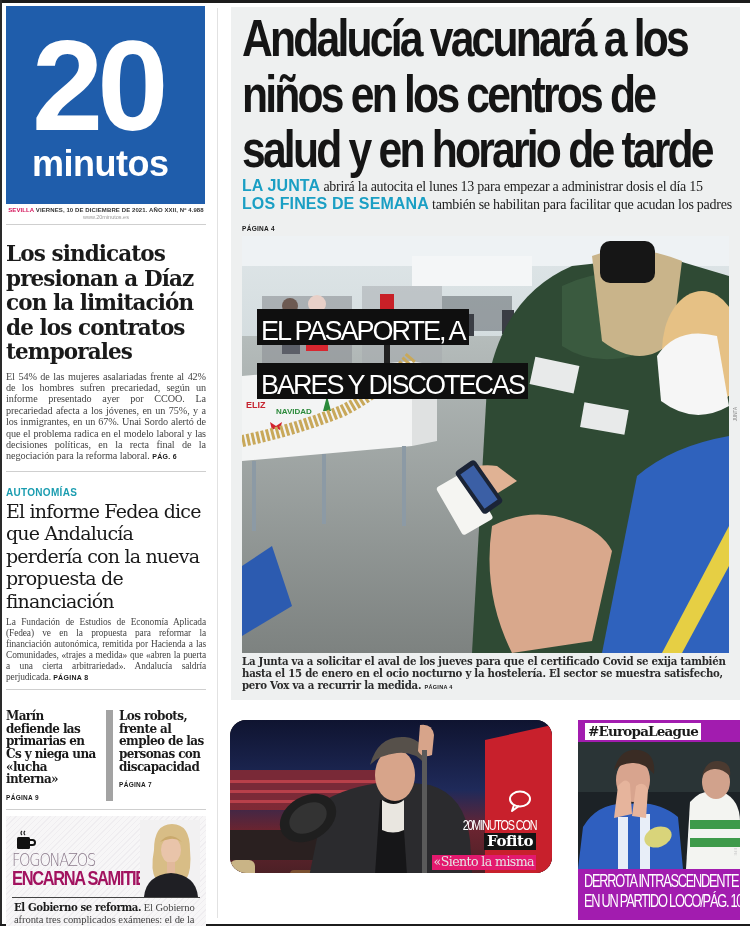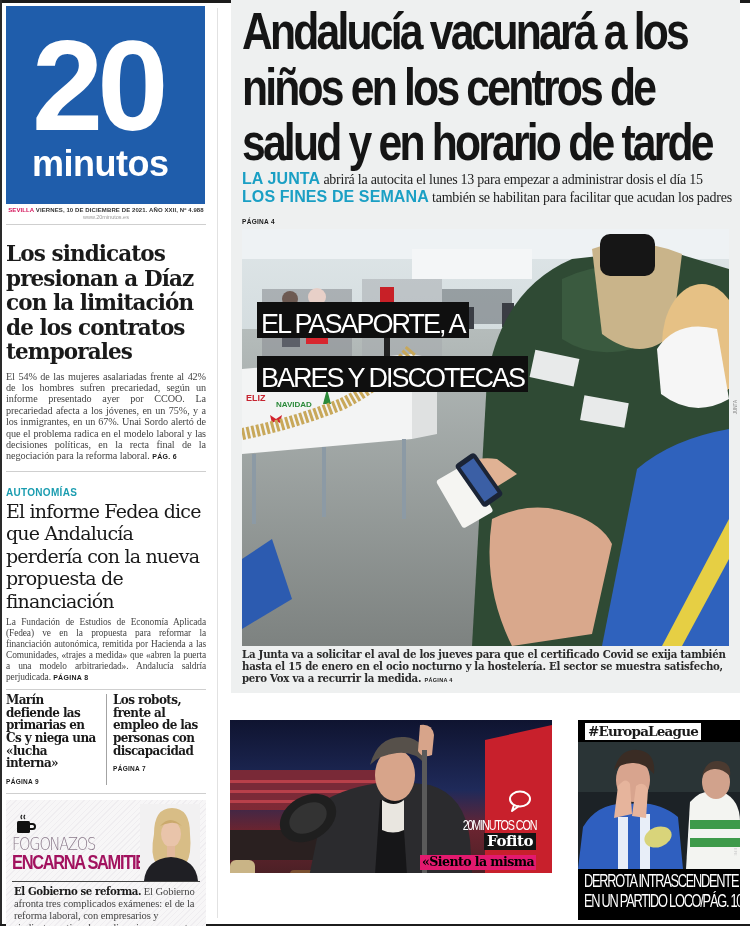--- a/index.html
+++ b/index.html
@@ -22,65 +22,65 @@
   .weburl { text-align: center; font-family: "Liberation Sans", sans-serif; font-size: 5.5px; color: #999; margin-top: 1px; }
   .rule { height: 1px; background: #cfcfcf; margin: 4px 0; }
 
   .lead-left h2 { font-family: "DejaVu Serif", serif; font-weight: 700; font-size: 21.5px; line-height: 24.5px; letter-spacing: -0.9px; color: #1a1a1a; margin-top: 17px; }
   .body-text { font-family: "Liberation Serif", serif; font-size: 10.2px; line-height: 11.4px; color: #444; margin-top: 6px; text-align: justify; letter-spacing: -0.1px; }
   .pag { font-family: "Liberation Sans", sans-serif; font-weight: 700; font-size: 7px; color: #1a1a1a; letter-spacing: 0.3px; }
 
   .section-tag { font-family: "Liberation Sans", sans-serif; font-weight: 700; font-size: 10px; color: #1b9db0; letter-spacing: 0.3px; margin-top: 15px; }
   .fedea h2 { font-family: "DejaVu Serif", serif; font-weight: 400; font-size: 19px; line-height: 22.5px; letter-spacing: -0.8px; color: #1a1a1a; margin-top: 2px; }
 
-  .brief-row { display: flex; margin-top: 4px; }
+  .brief-row { display: flex; margin-top: 20px; }
   .brief { width: 50%; padding-right: 6px; position: relative; }
-  .brief + .brief { padding-left: 6px; padding-right: 0; border-left: 1px solid #a3a3a3; }
+  .brief + .brief { padding-left: 6px; padding-right: 0; border-left: 7px solid #a3a3a3; }
   .brief h3 { font-family: "DejaVu Serif", serif; font-weight: 700; font-size: 12px; line-height: 12.6px; letter-spacing: -0.6px; color: #1a1a1a; }
   .brief .pag { display: block; margin-top: 8px; font-size: 6.5px; }
 
   .columnist { margin-top: 6px; height: 200px; position: relative;
     background: repeating-linear-gradient(135deg, #f7f6f7 0px, #f7f6f7 3px, #efedf0 3px, #efedf0 4px); }
   .cup { position: absolute; left: 8px; top: 14px; width: 22px; height: 22px; }
   .fogonazos { position: absolute; left: 6px; top: 34px; font-family: "DejaVu Sans", sans-serif; font-weight: 300; font-size: 17px; color: #8b7a8b; letter-spacing: -1.5px; transform: scaleX(0.86); transform-origin: left; }
   .author { position: absolute; left: 6px; top: 51px; font-family: "Liberation Sans", sans-serif; font-weight: 700; font-size: 20px; color: #a2125f; letter-spacing: -1.6px; transform: scaleX(0.82); transform-origin: left; white-space: nowrap; }
   .portrait { position: absolute; left: 134px; top: 4px; width: 60px; height: 77px; overflow: hidden; }
   .col-rule { position: absolute; left: 6px; right: 6px; top: 81px; height: 1px; background: #444; }
   .col-text { position: absolute; left: 8px; right: 6px; top: 85px; font-family: "Liberation Serif", serif; font-size: 10.6px; line-height: 12px; color: #444; letter-spacing: -0.1px; }
   .col-text b { font-family: "DejaVu Serif", serif; color: #1a1a1a; font-size: 10.2px; letter-spacing: -0.4px; }
 
   .col-divider { position: absolute; left: 217px; top: 8px; width: 1px; height: 910px; background: #e2e2e2; }
 
   
-  .lead-box { position: absolute; left: 231px; top: 0; width: 509px; height: 693px; background: #eef0f0; }
+  .lead-box { position: absolute; left: 231px; top: 7px; width: 509px; height: 693px; background: #eef0f0; }
   .lead-headline { position: absolute; left: 11px; top: 4px; width: 500px; font-family: "Liberation Sans", sans-serif; font-weight: 700; font-size: 52px; line-height: 55.5px; letter-spacing: -3.4px; color: #151515; transform: scaleX(0.82); transform-origin: left top; white-space: nowrap; }
   .lead-headline div { width: 620px; }
   .lead-sub { position: absolute; left: 11px; top: 171px; width: 495px; font-family: "Liberation Serif", serif; font-size: 14px; line-height: 16.5px; color: #222; letter-spacing: -0.25px; white-space: nowrap; }
   .lead-sub .kw { font-family: "Liberation Sans", sans-serif; font-weight: 700; color: #1a9fc4; font-size: 16px; letter-spacing: 0.1px; }
   .lead-pag { position: absolute; left: 11px; top: 218px; font-size: 6.5px; }
 
   .photo { position: absolute; left: 11px; top: 229px; width: 487px; height: 417px; overflow: hidden; background: #cfd8db; }
   .photo svg { display: block; }
   .overlay-title { position: absolute; left: 26px; top: 302px; }
   .overlay-title span { display: inline-block; background: #0f0f0f; color: #fff; font-family: "Liberation Sans", sans-serif; font-weight: 400; font-size: 27px; line-height: 28px; letter-spacing: -2px; padding: 8px 4px 0 4px; margin-bottom: 0; transform-origin: left; }
   .photo-credit { position: absolute; right: 2px; top: 400px; font-family: "Liberation Sans", sans-serif; font-size: 4.5px; color: #888; writing-mode: vertical-rl; transform: rotate(180deg); }
   .caption { position: absolute; left: 11px; top: 648px; width: 490px; font-family: "DejaVu Serif", serif; font-size: 10.2px; line-height: 12px; color: #2a2a2a; letter-spacing: -0.25px; font-weight: 700; }
   .caption .pag { font-size: 5.5px; }
 
   
-  .fofito { position: absolute; left: 230px; top: 720px; width: 322px; height: 153px; overflow: hidden; background: #2a2020; }
+  .fofito { position: absolute; left: 230px; top: 720px; width: 322px; height: 153px; overflow: hidden; background: #2a2020; border-radius: 16px; }
   .bubble-icon { position: absolute; right: 20px; top: 70px; width: 24px; height: 22px; }
   .twenty-con { position: absolute; right: 16px; top: 96px; font-family: "Liberation Sans", sans-serif; font-weight: 400; font-size: 15px; color: #fff; letter-spacing: -1.6px; transform: scaleX(0.72); transform-origin: right; white-space: nowrap; }
   .fofito-name { position: absolute; right: 16px; top: 113px; background: #141414; color: #fff; font-family: "DejaVu Serif", serif; font-weight: 700; font-size: 15px; line-height: 17px; padding: 0 3px; letter-spacing: -0.5px; }
   .quote { position: absolute; right: 16px; top: 132px; text-align: right; }
-  .quote span { display: inline-block; background: #e3196e; color: #000000; font-family: "DejaVu Serif", serif; font-weight: 700; font-size: 12.6px; line-height: 14.6px; padding: 0 2px; letter-spacing: -0.6px; white-space: nowrap; }
+  .quote span { display: inline-block; background: #e3196e; color: #e5e5e5; font-family: "DejaVu Serif", serif; font-weight: 400; font-size: 12.6px; line-height: 14.6px; padding: 0 2px; letter-spacing: -0.6px; white-space: nowrap; }
   .fofito-pag { position: absolute; right: 18px; top: 191px; font-family: "Liberation Sans", sans-serif; font-weight: 700; font-size: 5px; color: #e3196e; letter-spacing: 0.4px; }
   .fofito-credit { position: absolute; left: -2px; top: 175px; font-family: "Liberation Sans", sans-serif; font-size: 4px; color: #aaa; writing-mode: vertical-rl; transform: rotate(180deg); }
 
-  .europa { position: absolute; left: 578px; top: 720px; width: 162px; height: 200px; background: #000000; overflow: hidden; }
+  .europa { position: absolute; left: 578px; top: 720px; width: 162px; height: 200px; background: #a21caf; overflow: hidden; }
   .europa-tag { position: absolute; left: 7px; top: 3px; background: #fff; color: #1a1a1a; font-family: "DejaVu Serif", serif; font-weight: 700; font-size: 13.5px; line-height: 17px; padding: 0 3px; letter-spacing: -0.8px; }
   .europa-photo { position: absolute; left: 0; top: 22px; width: 162px; height: 127px; overflow: hidden; }
   .europa-text { position: absolute; left: 6px; top: 151px; width: 160px; font-family: "Liberation Sans", sans-serif; font-weight: 400; font-size: 17.5px; line-height: 20px; color: #fff; letter-spacing: -1.7px; transform: scaleX(0.73); transform-origin: left; white-space: nowrap; }
   .europa-credit { position: absolute; right: 2px; top: 128px; font-size: 4px; color: #ccc; writing-mode: vertical-rl; font-family: "Liberation Sans", sans-serif; }
 </style>
 </head>
 <body>
 
 <div class="frame-top"></div>
 <div class="frame-left"></div>
@@ -100,21 +100,21 @@
 
   <div class="lead-left">
     <h2>Los sindicatos presionan a Díaz con la limitación de los contratos temporales</h2>
     <p class="body-text"><span>El 54% de las mujeres asalariadas frente al 42% de los hombres sufren precariedad, según un informe presentado ayer por CCOO. La precariedad afecta a los jóvenes, en un 75%, y a los inmigrantes, en un 67%. Unai Sordo alertó de que el problema radica en el modelo laboral y las decisiones políticas, en la recta final de la negociación para la reforma laboral.</span> <span class="pag">PÁG. 6</span></p>
   </div>
   <div class="rule" style="margin-top:8px"></div>
 
   <div class="fedea">
     <div class="section-tag">AUTONOMÍAS</div>
     <h2>El informe Fedea dice que Andalucía perdería con la nueva propuesta de financiación</h2>
-    <p class="body-text" style="font-size:9.4px;line-height:11px;margin-top:5px"><span>La Fundación de Estudios de Economía Aplicada (Fedea) ve en la propuesta para reformar la financiación autonómica, remitida por Hacienda a las Comunidades, «trajes a medida» que «abren la puerta a una modelo arbitrariedad». Andalucía saldría perjudicada.</span> <span class="pag">PÁGINA 8</span></p>
+    <p class="body-text" style="font-size:9.4px;line-height:11px;margin-top:5px"><span>La Fundación de Estudios de Economía Aplicada (Fedea) ve en la propuesta para reformar la financiación autonómica, remitida por Hacienda a las Comunidades, «trajes a medida» que «abren la puerta a una cierta arbitrariedad». Andalucía saldría perjudicada.</span> <span class="pag">PÁGINA 8</span></p>
   </div>
   <div class="rule" style="margin-top:6px"></div>
 
   <div class="brief-row">
     <div class="brief">
       <h3>Marín defiende las primarias en Cs y niega una «lucha interna»</h3>
       <span class="pag">PÁGINA 9</span>
     </div>
     <div class="brief">
       <h3>Los robots, frente al empleo de las personas con discapacidad</h3>

